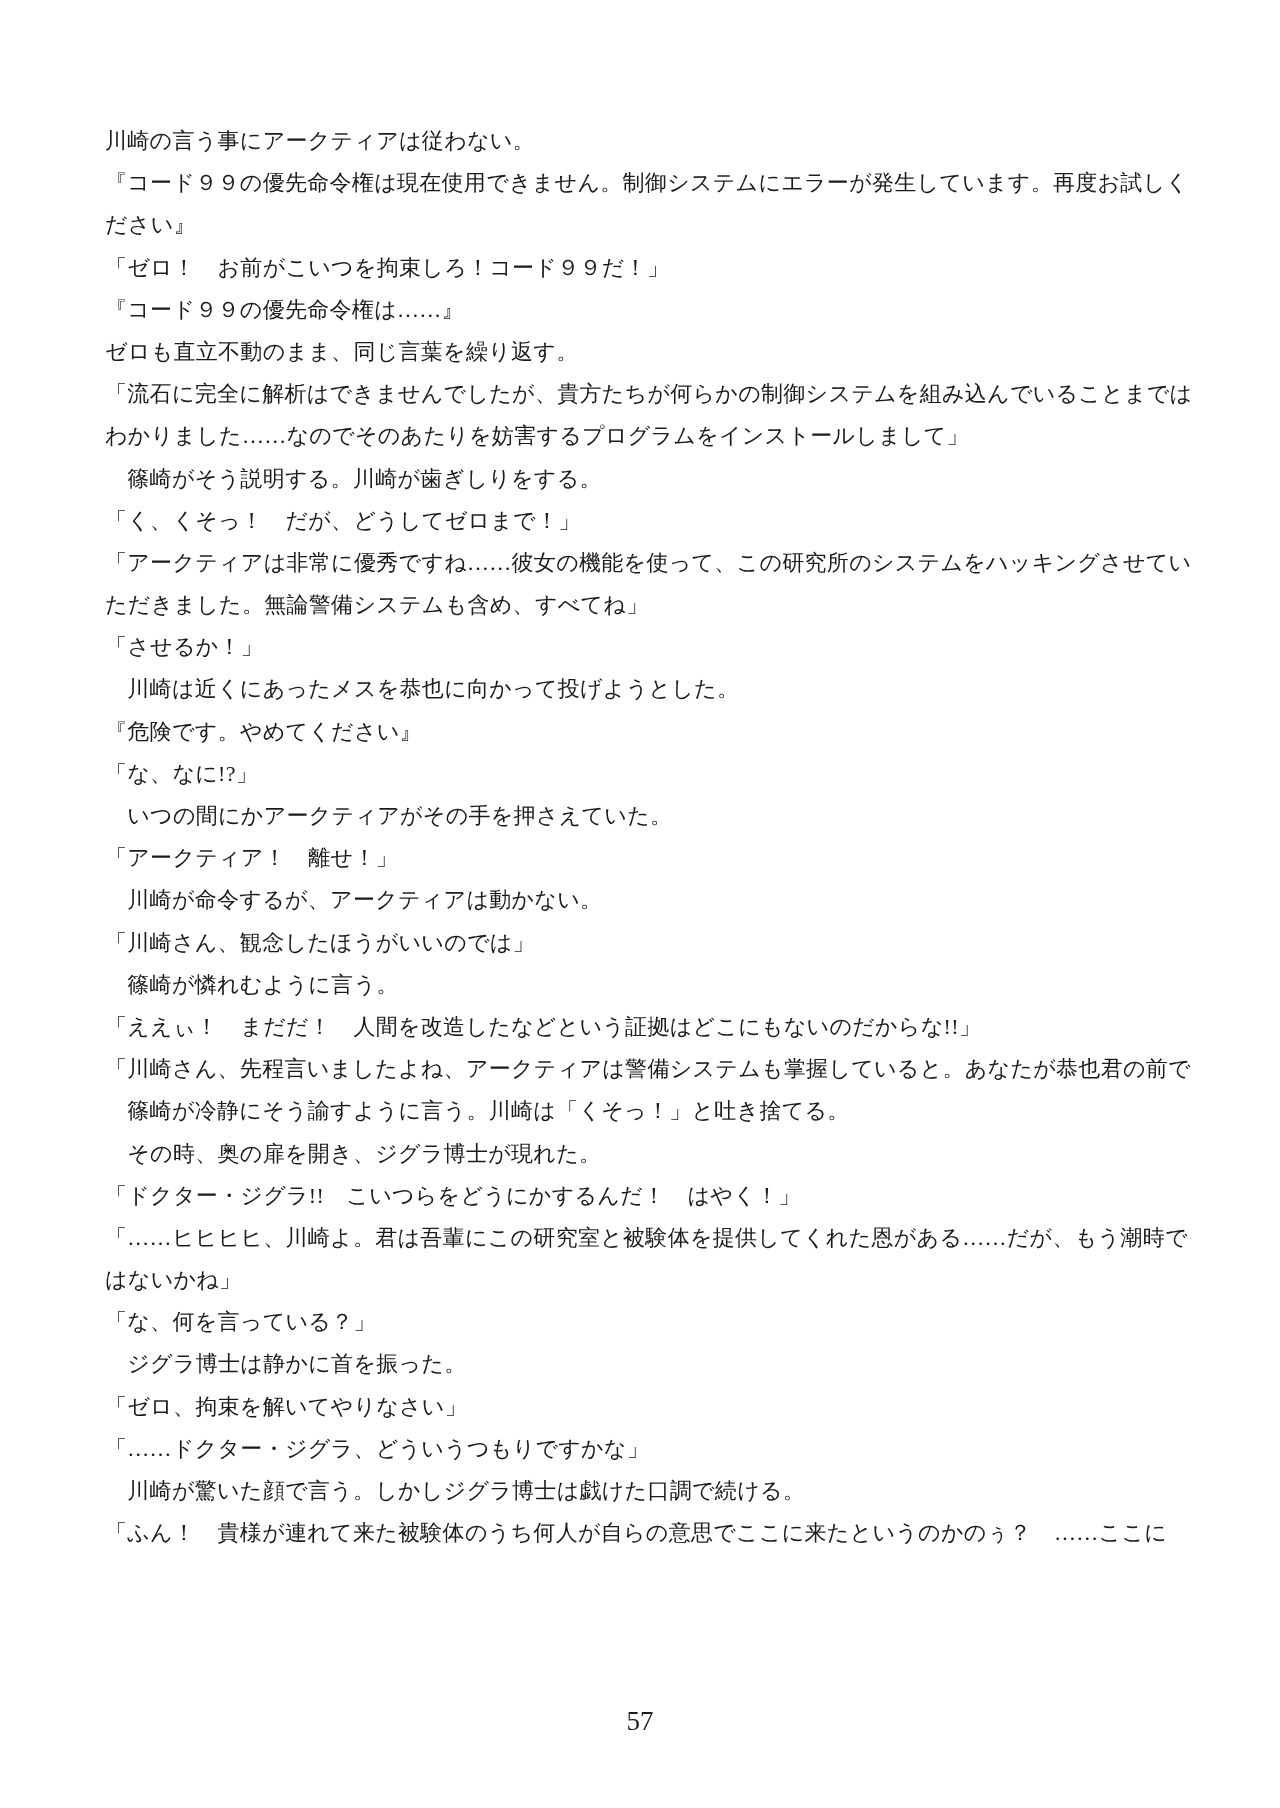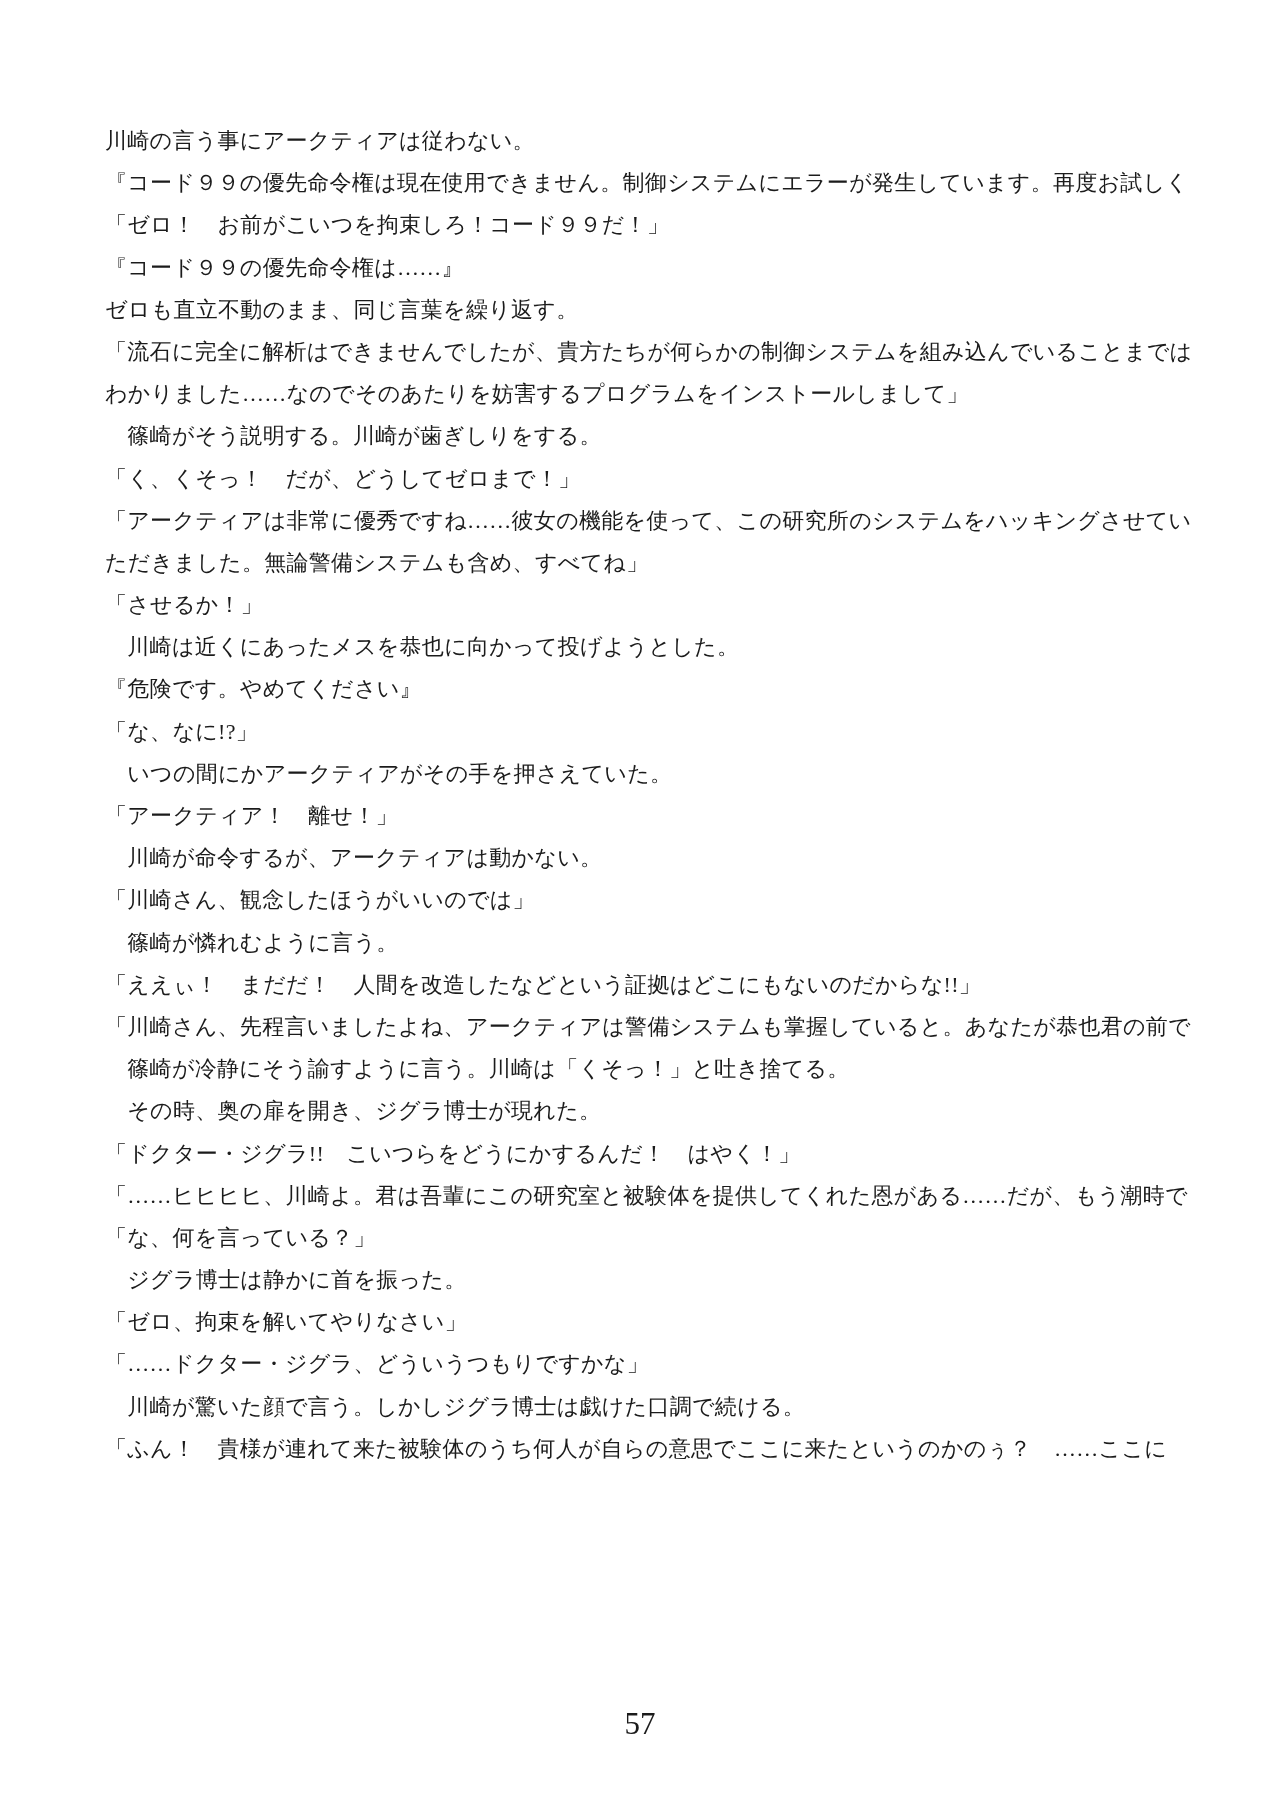--- a/index.html
+++ b/index.html
@@ -29,31 +29,32 @@
     height: 42.2px;
     white-space: pre;
   }
   .page-number {
     position: absolute;
     top: 1706px;
     left: 0;
     width: 1280px;
     text-align: center;
     font-family: "Liberation Serif", "DejaVu Serif", serif;
-    font-size: 31px;
+    font-size: 27px;
     color: #1b1b1b;
   }
 </style>
 </head>
 <body>
 
 <div class="page">
   <div class="text-block">
     <div class="text-line">川崎の言う事にアークティアは従わない。</div>
     <div class="text-line">『コード９９の優先命令権は現在使用できません。制御システムにエラーが発生しています。再度お試しく</div>
+    <div class="text-line">ださい』</div>
     <div class="text-line">「ゼロ！　お前がこいつを拘束しろ！コード９９だ！」</div>
     <div class="text-line">『コード９９の優先命令権は……』</div>
     <div class="text-line">ゼロも直立不動のまま、同じ言葉を繰り返す。</div>
     <div class="text-line">「流石に完全に解析はできませんでしたが、貴方たちが何らかの制御システムを組み込んでいることまでは</div>
     <div class="text-line">わかりました……なのでそのあたりを妨害するプログラムをインストールしまして」</div>
     <div class="text-line">　篠崎がそう説明する。川崎が歯ぎしりをする。</div>
     <div class="text-line">「く、くそっ！　だが、どうしてゼロまで！」</div>
     <div class="text-line">「アークティアは非常に優秀ですね……彼女の機能を使って、この研究所のシステムをハッキングさせてい</div>
     <div class="text-line">ただきました。無論警備システムも含め、すべてね」</div>
     <div class="text-line">「させるか！」</div>
@@ -64,20 +65,21 @@
     <div class="text-line">「アークティア！　離せ！」</div>
     <div class="text-line">　川崎が命令するが、アークティアは動かない。</div>
     <div class="text-line">「川崎さん、観念したほうがいいのでは」</div>
     <div class="text-line">　篠崎が憐れむように言う。</div>
     <div class="text-line">「ええぃ！　まだだ！　人間を改造したなどという証拠はどこにもないのだからな!!」</div>
     <div class="text-line">「川崎さん、先程言いましたよね、アークティアは警備システムも掌握していると。あなたが恭也君の前で</div>
     <div class="text-line">　篠崎が冷静にそう諭すように言う。川崎は「くそっ！」と吐き捨てる。</div>
     <div class="text-line">　その時、奥の扉を開き、ジグラ博士が現れた。</div>
     <div class="text-line">「ドクター・ジグラ!!　こいつらをどうにかするんだ！　はやく！」</div>
     <div class="text-line">「……ヒヒヒヒ、川崎よ。君は吾輩にこの研究室と被験体を提供してくれた恩がある……だが、もう潮時で</div>
+    <div class="text-line">はないかね」</div>
     <div class="text-line">「な、何を言っている？」</div>
     <div class="text-line">　ジグラ博士は静かに首を振った。</div>
     <div class="text-line">「ゼロ、拘束を解いてやりなさい」</div>
     <div class="text-line">「……ドクター・ジグラ、どういうつもりですかな」</div>
     <div class="text-line">　川崎が驚いた顔で言う。しかしジグラ博士は戯けた口調で続ける。</div>
     <div class="text-line">「ふん！　貴様が連れて来た被験体のうち何人が自らの意思でここに来たというのかのぅ？　……ここに</div>
   </div>
   <div class="page-number">57</div>
 </div>
 

